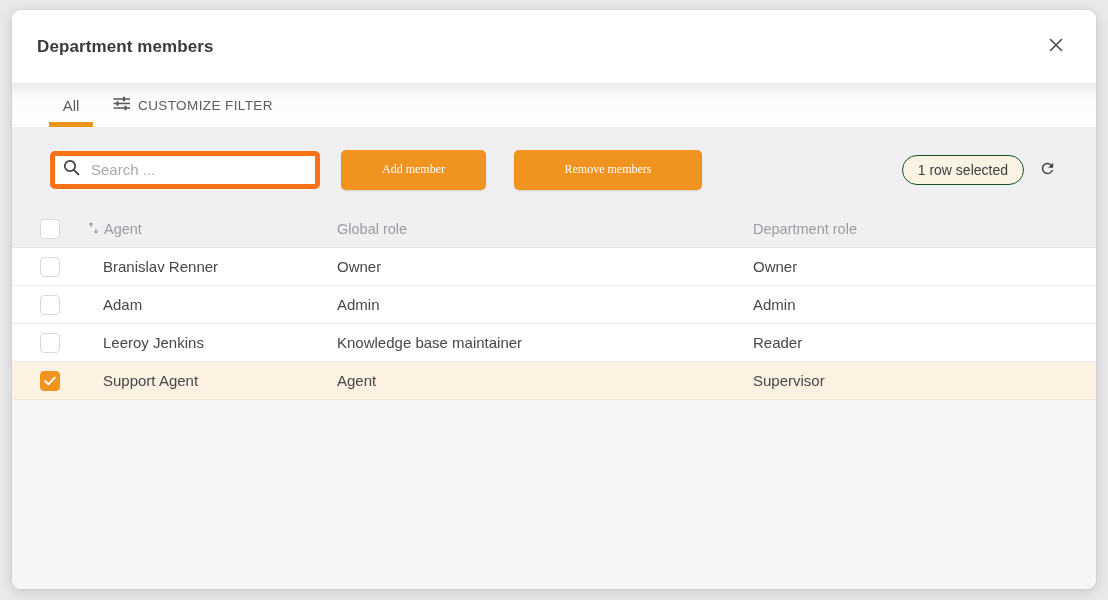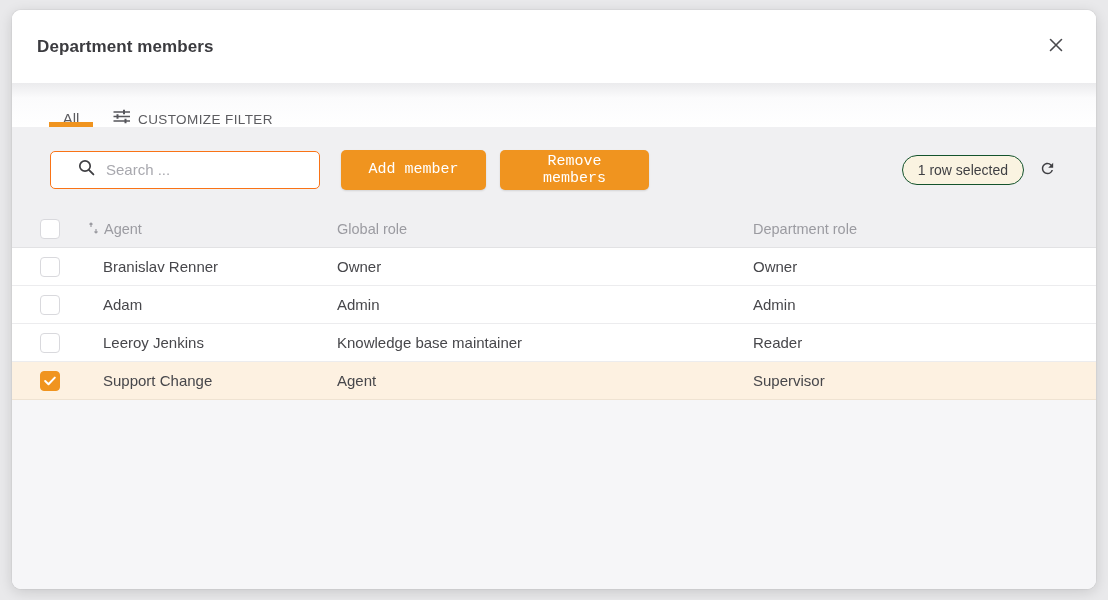--- a/index.html
+++ b/index.html
@@ -47,21 +47,21 @@
   
   .tabbar {
     height: 44px;
     flex: 0 0 auto;
     background: linear-gradient(#ebebed 0%, #fbfbfc 34%, #ffffff 100%);
     display: flex;
     align-items: stretch;
   }
   .tab {
     display: flex;
-    align-items: flex-end;
+    align-items: center;
     justify-content: center;
     gap: 8px;
     position: relative;
     cursor: pointer;
     color: #5c5c60;
   }
   .tab-all {
     margin-left: 37px;
     width: 44px;
     font-size: 15px;
@@ -86,51 +86,51 @@
   }
   .toolbar {
     height: 83px;
     display: flex;
     align-items: center;
     padding: 2px 38px 0 38px;
   }
   .search-box {
     width: 270px; height: 38px;
     background: #fff;
-    border: 1px solid #f97316;
+    border: 5px solid #f97316;
     border-radius: 5px;
     display: flex;
     align-items: center;
-    padding: 0 10px 0 26px;
+    padding: 0 10px 0 7px;
   }
   .search-box input {
     border: none; outline: none;
     background: transparent;
     font-family: inherit;
     font-size: 15px;
     color: #47474b;
     width: 100%;
     margin-left: 10px;
   }
   .search-box input::placeholder { color: #a8a8ae; }
   .btn {
     height: 40px;
     border: none;
     border-radius: 5px;
     background: #f0941f;
     color: #ffffff;
-    font-family: Liberation Mono, monospace;
-    font-size: 15px;
+    font-family: Liberation Serif, serif;
+    font-size: 12px;
     padding: 0 24px;
     cursor: pointer;
     box-shadow: 0 1px 2px rgba(0,0,0,0.12);
   }
   .btn-add { margin-left: 21px; width: 145px; }
   .btn-change { margin-left: 13px; width: 139px; }
-  .btn-remove { margin-left: 14px; width: 149px; }
+  .btn-remove { margin-left: 28px; width: 188px; }
   .sel-badge {
     margin-left: auto;
     height: 30px;
     border-radius: 15px;
     background: #faf3e1;
     border: 1px solid #14532d;
     display: flex;
     align-items: center;
     padding: 0 15px;
     font-size: 14px;
@@ -309,21 +309,21 @@
       <div class="cell">Reader</div>
     </div>
       <div class="trow grid-row selected">
       <div class="cell">
         <span class="checkbox checked">
           <svg width="12" height="10" viewBox="0 0 12 10">
               <path d="M1.2 5 L4.5 8.2 L10.8 1.6" stroke="#fff" stroke-width="2" fill="none" stroke-linecap="round" stroke-linejoin="round"></path>
             </svg>
         </span>
       </div>
-      <div class="cell">Support Change</div>
+      <div class="cell">Support Agent</div>
       <div class="cell">Agent</div>
       <div class="cell">Supervisor</div>
     </div>
     </div>
 
   <div class="table-filler"></div>
 
 </div>
 
 </body></html>

